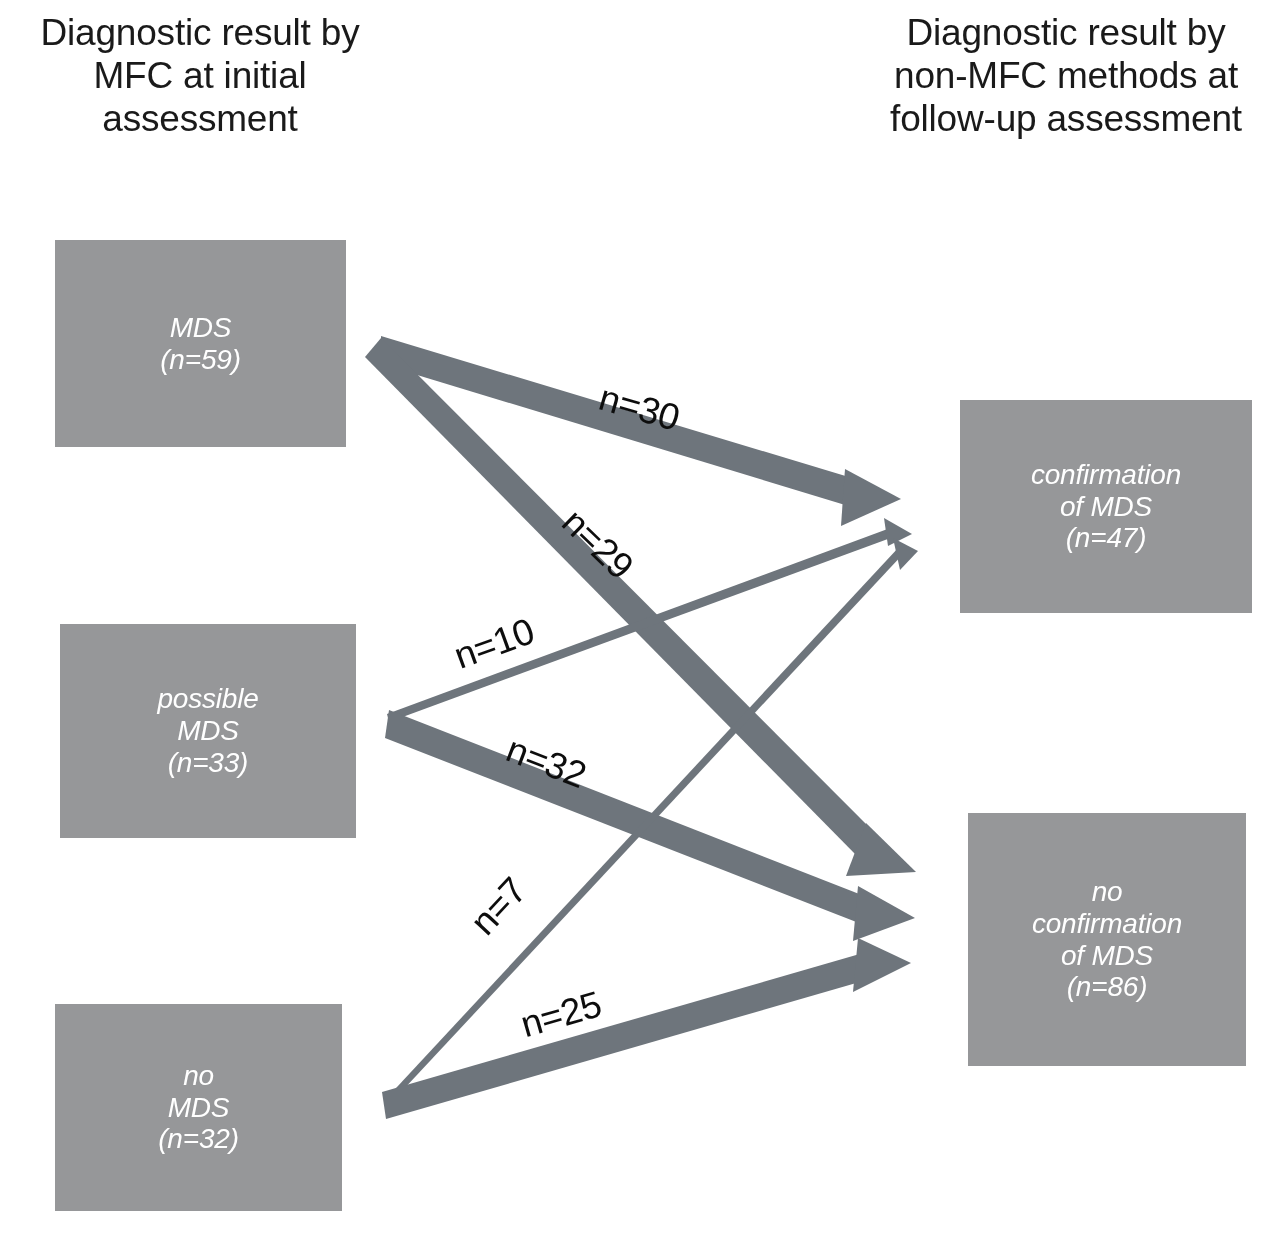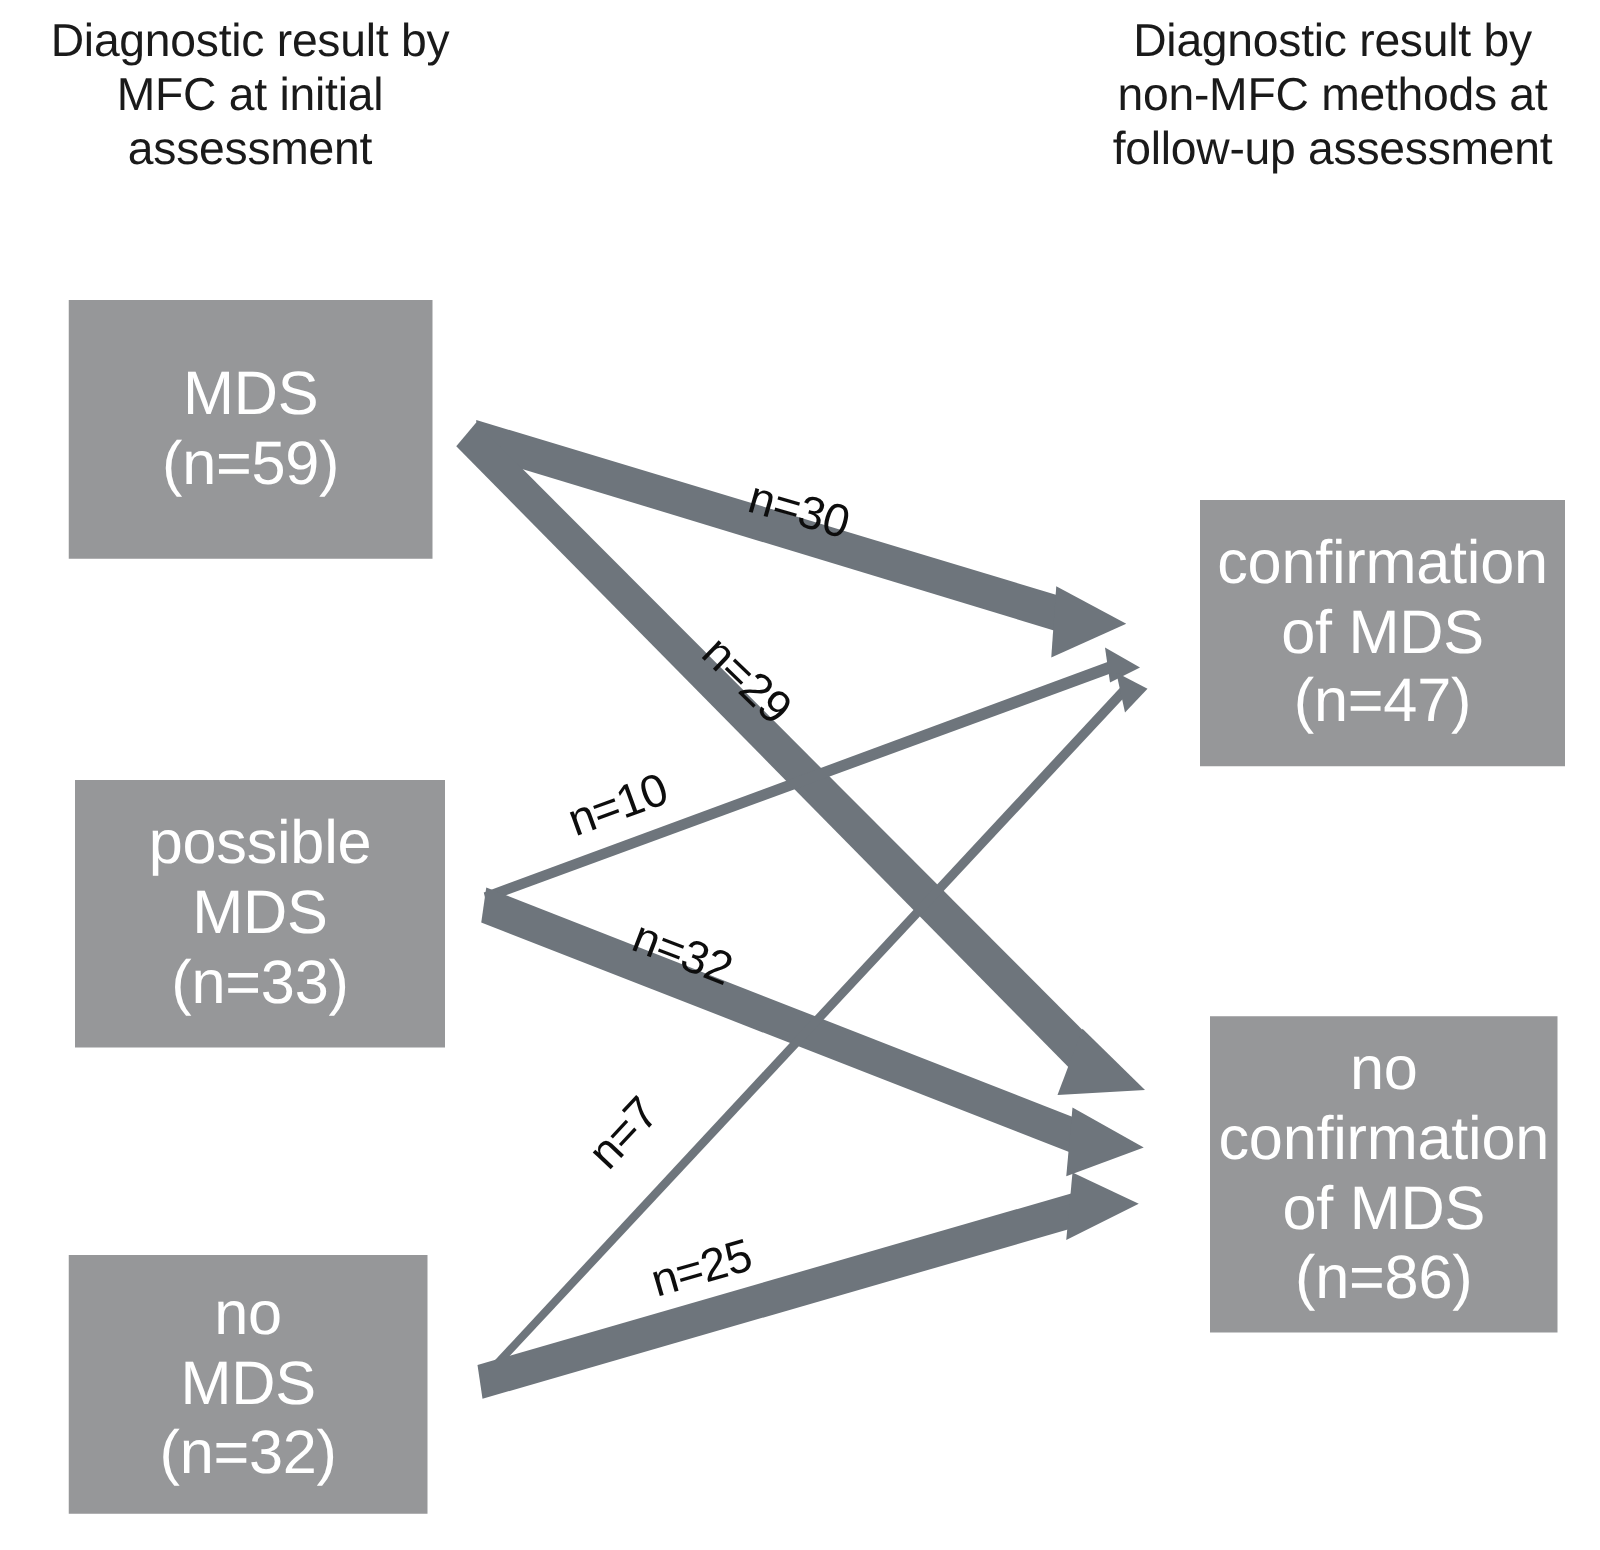--- a/index.html
+++ b/index.html
@@ -27,24 +27,25 @@
 
   
   .node{
     position:absolute;
     background:#969799;
     color:#ffffff;
     display:flex;
     align-items:center;
     justify-content:center;
     text-align:center;
-    font-size:49px;
+    font-size:28px;
     line-height:1.14;
     white-space:pre-line;
     letter-spacing:-0.2px;
+    font-style:italic;
   }
   #node-mds          {left:55px;  top:240px;  width:291px; height:207px;}
   #node-possible-mds {left:60px;  top:624px;  width:296px; height:214px;}
   #node-no-mds       {left:55px;  top:1004px; width:287px; height:207px;}
   #node-confirmation {left:960px; top:400px;  width:292px; height:213px;}
   #node-no-confirm   {left:968px; top:813px;  width:278px; height:253px;}
 
   
   #flow{position:absolute;left:0;top:0;width:1280px;height:1240px;}
 

